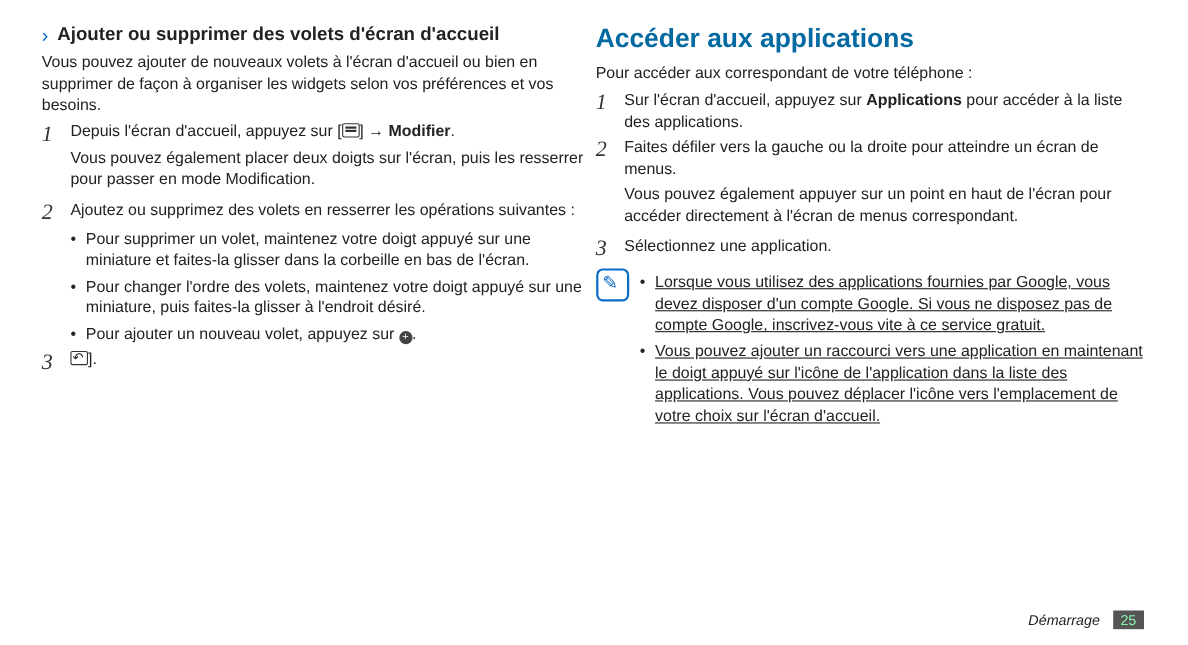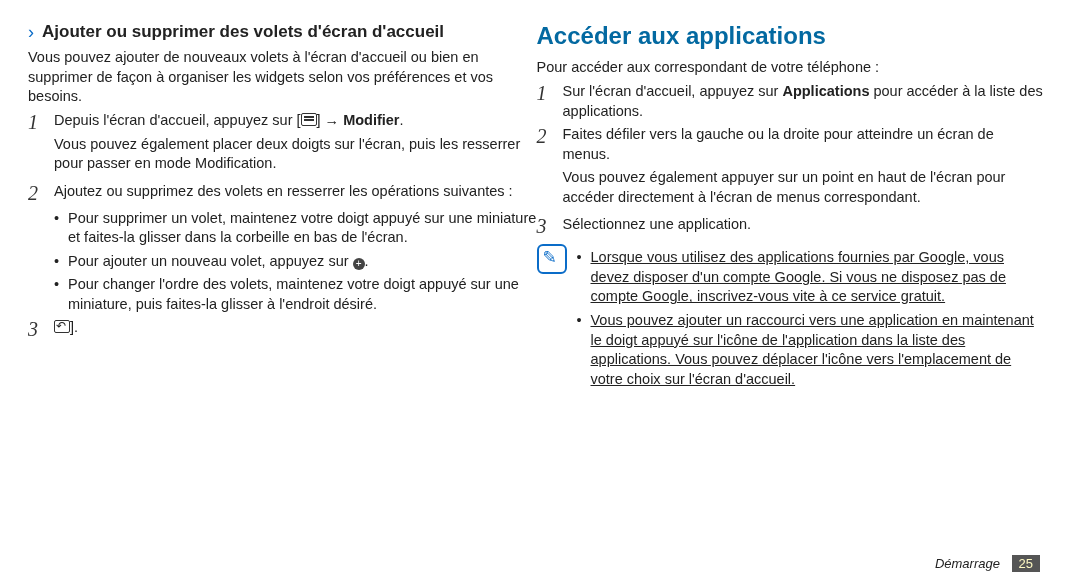--- a/index.html
+++ b/index.html
@@ -8,21 +8,21 @@
     font-family: Arial, Helvetica, sans-serif;
     background: #fff;
     color: #222;
     width: 1080px;
     height: 586px;
     overflow: hidden;
     position: relative;
   }
   .page {
     display: flex;
-    padding: 20px 35px 10px 28px;
+    padding: 20px 35px 10px 38px;
   }
   .col {
     flex: 1;
     font-size: 14.5px;
     line-height: 1.35;
   }
   .chev {
     color: #0a6cc8;
     font-size: 18px;
     display: inline-block;
@@ -141,21 +141,21 @@
     right: 40px;
     font-size: 13px;
   }
   .footer .sec {
     font-style: italic;
     margin-right: 8px;
   }
   .footer .pg {
     display: inline-block;
     background: #555;
-    color: #fef9c3;
+    color: #86efac;
     padding: 1px 7px;
     font-size: 13px;
   }
   .sub-head-wrap {
     margin-bottom: 4px;
   }
 </style>
 </head>
 <body>
 
@@ -178,24 +178,24 @@
 
     <div class="step">
       <div class="step-num">2</div>
       <div class="step-body">
         <span>Ajoutez ou supprimez des volets en resserrer les opérations suivantes :</span>
       </div>
     </div>
 
     <ul class="bullets">
       <li>Pour supprimer un volet, maintenez votre doigt appuyé sur une miniature et faites-la glisser dans la corbeille en bas de l'écran.</li>
+      <li>Pour changer l'ordre des volets, maintenez votre doigt appuyé sur une miniature, puis faites-la glisser à l'endroit désiré.</li>
       <li>
         <span>Pour ajouter un nouveau volet, appuyez sur </span><span class="plus-icon">+</span><span>.</span>
       </li>
-      <li>Pour changer l'ordre des volets, maintenez votre doigt appuyé sur une miniature, puis faites-la glisser à l'endroit désiré.</li>
     </ul>
 
     <div class="step">
       <div class="step-num">3</div>
       <div class="step-body">
         <span class="sq"><span class="ret">↶</span></span><span>].</span>
       </div>
     </div>
   </div>
 

